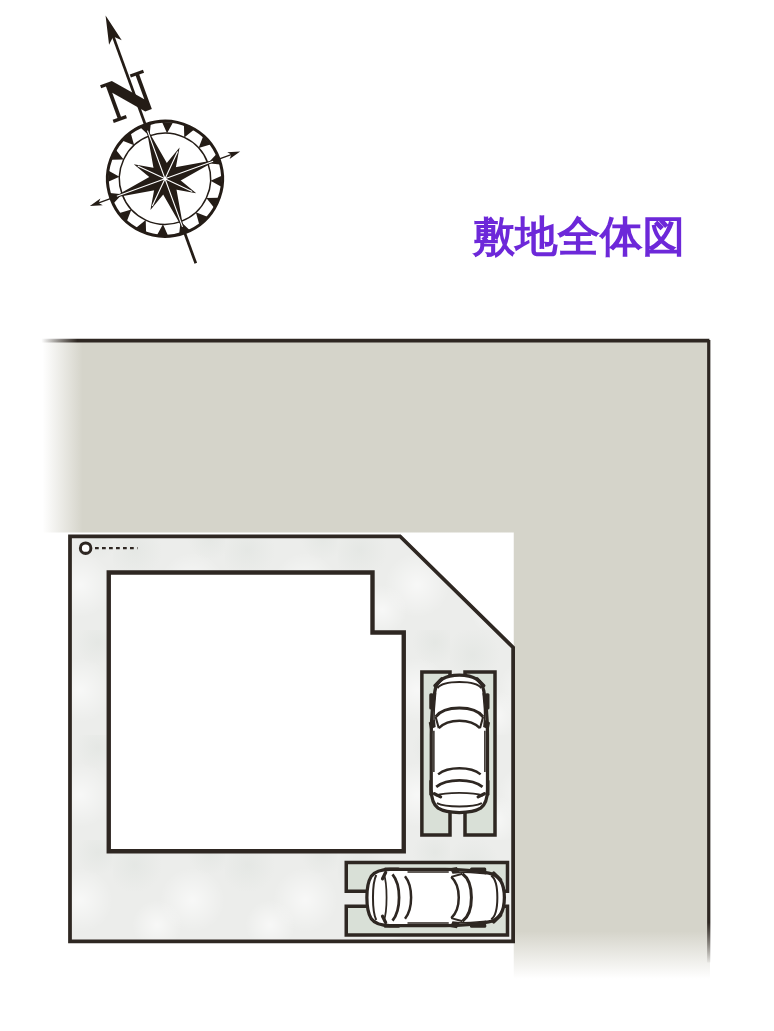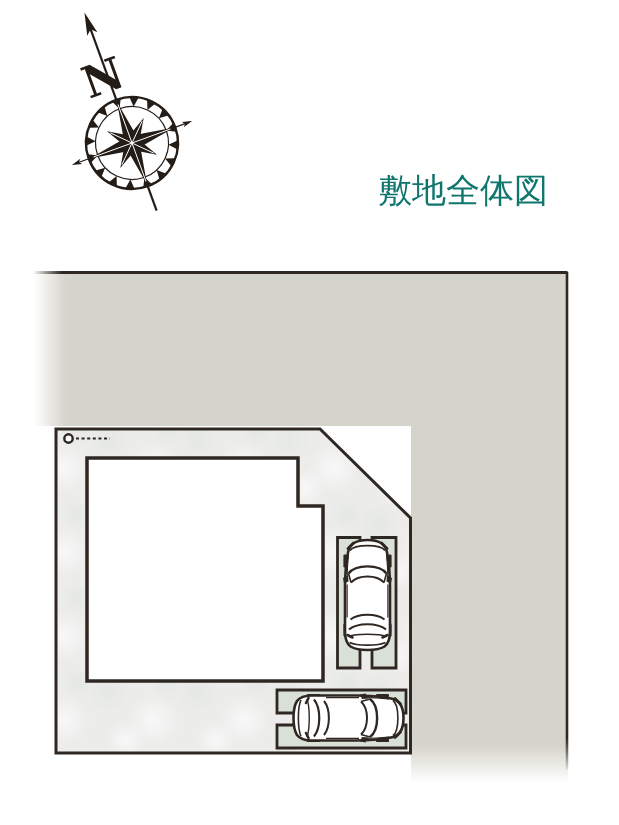--- a/index.html
+++ b/index.html
@@ -1,22 +1,22 @@
 <!DOCTYPE html>
 <html><head>
 <meta charset="utf-8">
 <style>
   html,body{margin:0;padding:0;background:#fff;}
   .canvas{position:relative;width:619px;height:825px;background:#ffffff;overflow:hidden;
           font-family:"Liberation Sans",sans-serif;}
   .plan-svg{position:absolute;left:0;top:0;}
   .page-title{
     position:absolute;left:378px;top:170px;width:180px;height:40px;
-    font-size:34px;line-height:40px;letter-spacing:0px;font-weight:400;
-    color:#0f766e;white-space:nowrap;
+    font-size:34px;line-height:40px;letter-spacing:0px;font-weight:700;
+    color:#6d28d9;white-space:nowrap;
   }
 </style>
 </head>
 <body>
 
 <div class="canvas">
 
   <div class="page-title">敷地全体図</div>
 
   <svg class="plan-svg" width="619" height="825" viewBox="0 0 619 825">

